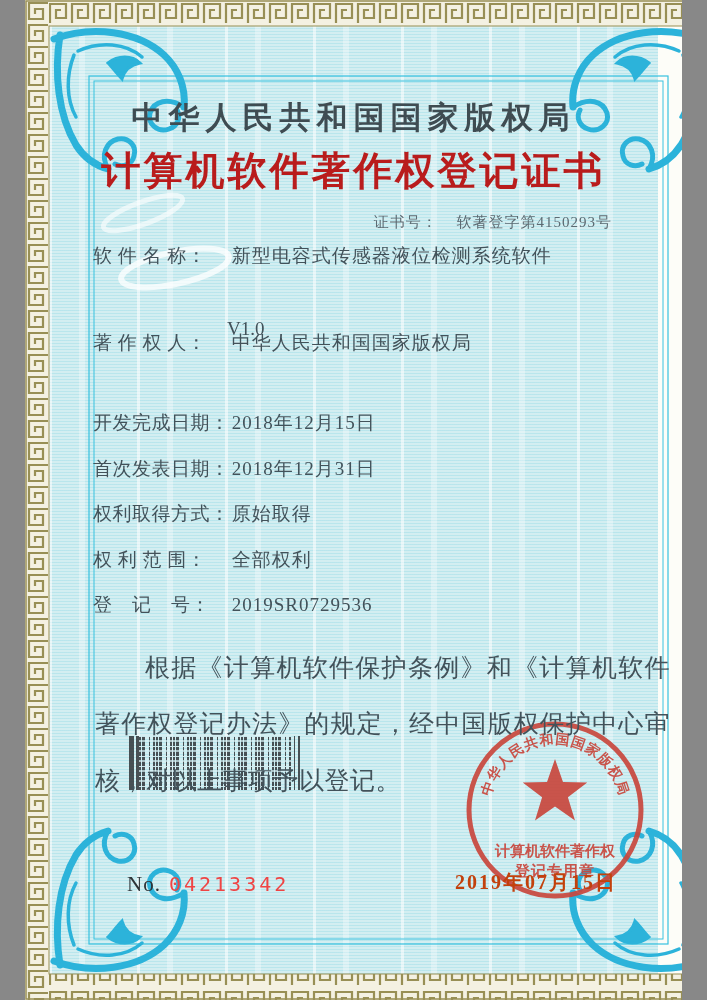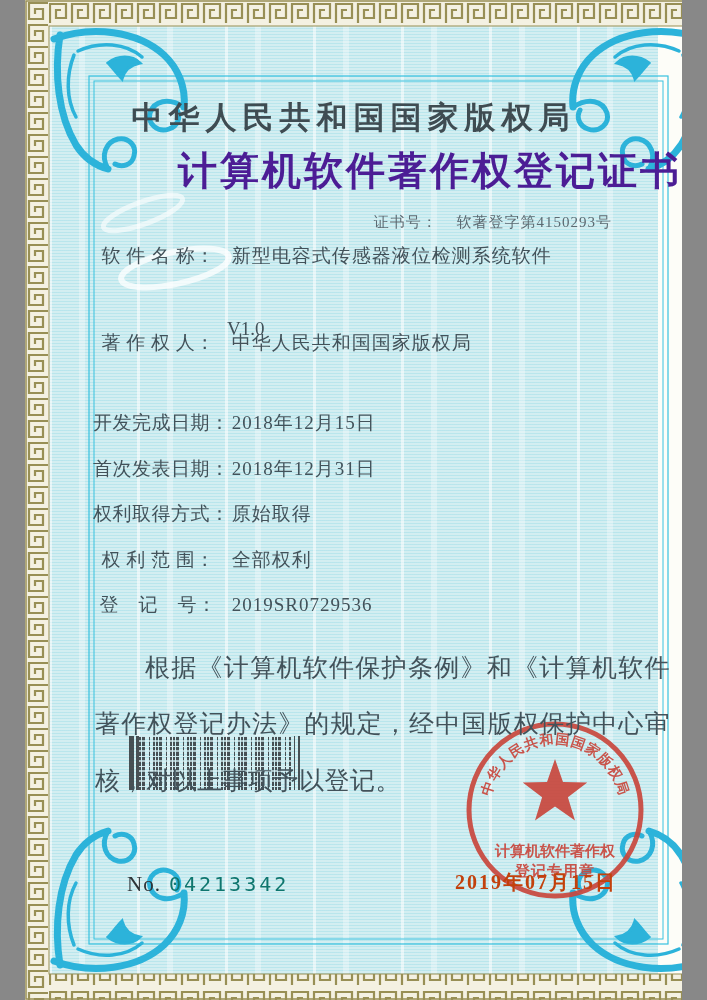--- a/index.html
+++ b/index.html
@@ -11,28 +11,28 @@
   }
   
   .paper{
     position:absolute;left:24px;right:24px;top:26px;bottom:26px;
     background-color:#d3eef1;
     background-image:
       repeating-linear-gradient(90deg, rgba(255,255,255,.55) 0 3px, rgba(255,255,255,0) 3px 30px, rgba(255,255,255,.32) 30px 36px, rgba(255,255,255,0) 36px 88px),
       repeating-linear-gradient(0deg, rgba(108,205,222,.25) 0 1px, rgba(255,255,255,0) 1px 3px);
   }
   .frame-svg{position:absolute;left:0;top:0;z-index:2;pointer-events:none;}
-  .txt{position:absolute;z-index:5;text-align:center;}
+  .txt{position:absolute;z-index:5;}
   .authority{
     left:0;right:0;top:97px;text-align:center;
     font-size:31px;font-weight:700;letter-spacing:6px;color:#3f4c52;
   }
   .doc-title{
-    left:0;right:0;top:144px;text-align:right;
-    font-size:39px;font-weight:700;letter-spacing:3px;color:#4c1d95;
+    left:0;right:0;top:144px;text-align:center;
+    font-size:39px;font-weight:700;letter-spacing:3px;color:#b91c1c;
   }
   .cert-no{
     right:70px;top:213px;font-size:15px;color:#5c6a72;letter-spacing:1px;
   }
   .cert-no .num{margin-left:14px;}
   .row{left:68px;font-size:19px;white-space:nowrap;color:#42525a;}
   .flabel{display:inline-block;width:130px;white-space:pre;letter-spacing:.5px;}
   .fvalue{margin-left:4px;letter-spacing:1px;}
   .vline2{left:202px;font-size:19px;color:#42525a;margin-top:40px;}
   .body-par{
@@ -48,21 +48,21 @@
   .barcode::before{content:"";position:absolute;left:-10px;top:0;bottom:0;width:10px;
     background:linear-gradient(90deg,#353b3f 0 5px,rgba(0,0,0,0) 5px 7px,#353b3f 7px 10px);}
   .barcode::after{content:"";position:absolute;right:-9px;top:0;bottom:0;width:8px;
     background:linear-gradient(90deg,rgba(0,0,0,0) 0 2px,#353b3f 2px 3px,rgba(0,0,0,0) 3px 6px,#353b3f 6px 8px);}
   .seal-svg{position:absolute;left:425px;top:705px;z-index:4;}
   .issue-date{
     left:430px;top:869px;font-size:20px;letter-spacing:2px;color:#c2410c;font-weight:700;
   }
   .serial{left:102px;top:872px;font-size:21px;}
   .serial .prefix{color:#2e3438;margin-right:8px;letter-spacing:1px;}
-  .serial .number{color:#0f766e;letter-spacing:3px;font-family:"DejaVu Sans Mono",monospace;font-size:20px;}
+  .serial .number{color:#ef4444;letter-spacing:3px;font-family:"DejaVu Sans Mono",monospace;font-size:20px;}
   .seal-text{font-family:"Liberation Serif","DejaVu Serif",serif;font-weight:700;}
 </style>
 </head>
 <body>
 
 <div class="page">
 
   <div class="paper"></div>
 
   <svg class="frame-svg" width="707" height="1000" viewBox="0 0 707 1000">

